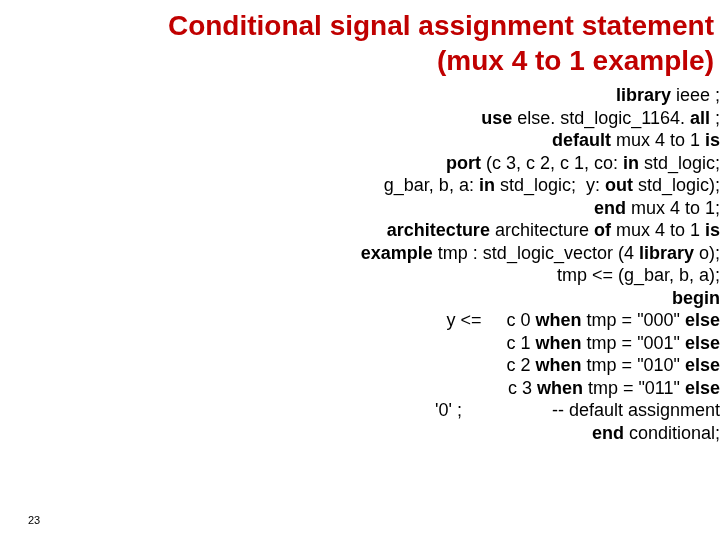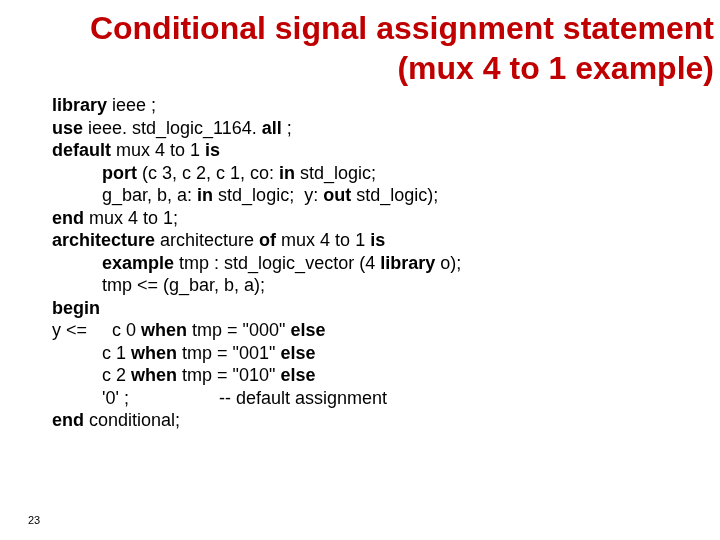--- a/index.html
+++ b/index.html
@@ -7,61 +7,62 @@
       width: 720px;
       height: 540px;
       background: #ffffff;
       font-family: Arial, Helvetica, sans-serif;
       position: relative;
       overflow: hidden;
     }
     .title {
       color: #c00000;
       font-weight: bold;
-      font-size: 32px;
+      font-size: 28px;
       text-align: right;
       padding: 8px 6px 4px 0;
       line-height: 1.25;
     }
     .code-block {
       padding-left: 52px;
       padding-top: 2px;
       font-size: 18px;
       line-height: 1.25;
       color: #000;
     }
-    .line { white-space: pre; }
+    .line { white-space: pre; text-align: right; }
     .kw { font-weight: bold; }
     .page-num {
       position: absolute;
       left: 28px;
       bottom: 14px;
       font-size: 11px;
       color: #000;
     }
   </style>
 </head>
 <body>
 
 <div class="title">
   <span>Conditional signal assignment statement</span><br>
   <span>(mux 4 to 1 example)</span>
 </div>
 
 <div class="code-block">
   <div class="line"><span class="kw">library</span><span> ieee ;</span></div>
-  <div class="line"><span class="kw">use</span><span> ieee. std_logic_1164. </span><span class="kw">all</span><span> ;</span></div>
+  <div class="line"><span class="kw">use</span><span> else. std_logic_1164. </span><span class="kw">all</span><span> ;</span></div>
   <div class="line"><span class="kw">default</span><span> mux 4 to 1 </span><span class="kw">is</span></div>
   <div class="line">          <span class="kw">port</span><span> (c 3, c 2, c 1, co: </span><span class="kw">in</span><span> std_logic;</span></div>
   <div class="line">          <span>g_bar, b, a: </span><span class="kw">in</span><span> std_logic;  y: </span><span class="kw">out</span><span> std_logic);</span></div>
   <div class="line"><span class="kw">end</span><span> mux 4 to 1;</span></div>
   <div class="line"><span class="kw">architecture</span><span> architecture </span><span class="kw">of</span><span> mux 4 to 1 </span><span class="kw">is</span></div>
   <div class="line">          <span class="kw">example</span><span> tmp : std_logic_vector (4 </span><span class="kw">library</span><span> o);</span></div>
   <div class="line">          <span>tmp &lt;= (g_bar, b, a);</span></div>
   <div class="line"><span class="kw">begin</span></div>
   <div class="line"><span>y &lt;=     c 0 </span><span class="kw">when</span><span> tmp = "000" </span><span class="kw">else</span></div>
   <div class="line">          <span>c 1 </span><span class="kw">when</span><span> tmp = "001" </span><span class="kw">else</span></div>
   <div class="line">          <span>c 2 </span><span class="kw">when</span><span> tmp = "010" </span><span class="kw">else</span></div>
+  <div class="line">          <span>c 3 </span><span class="kw">when</span><span> tmp = "011" </span><span class="kw">else</span></div>
   <div class="line">          <span>'0' ;                  -- default assignment</span></div>
   <div class="line"><span class="kw">end</span><span> conditional;</span></div>
 </div>
 
 <div class="page-num">23</div>
 
 </body></html>

